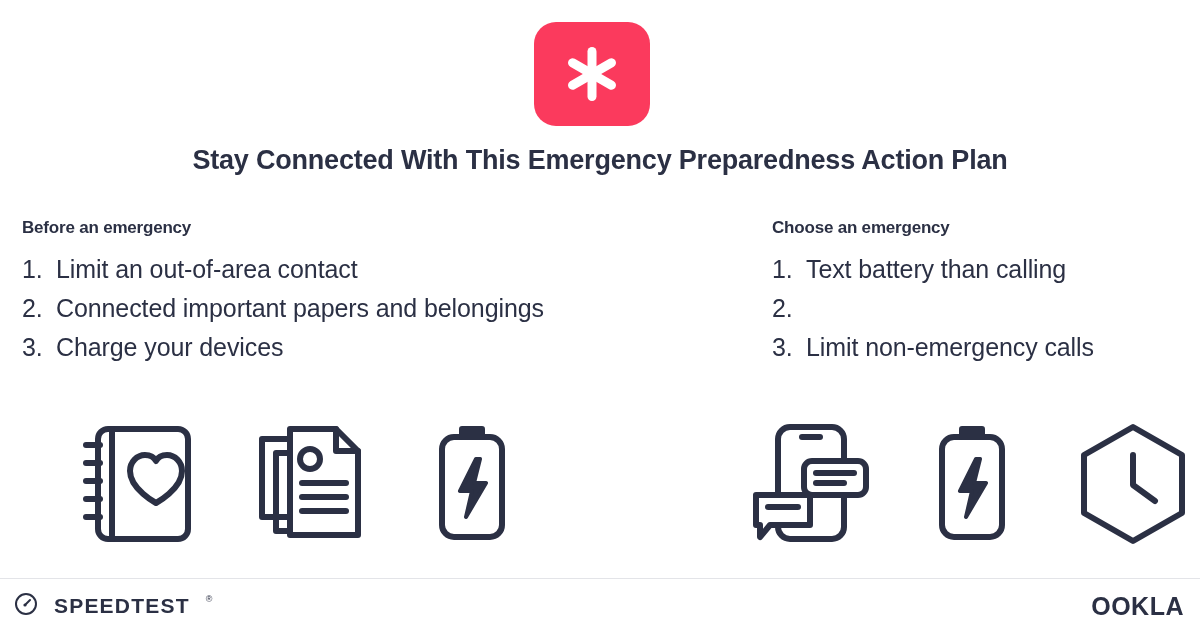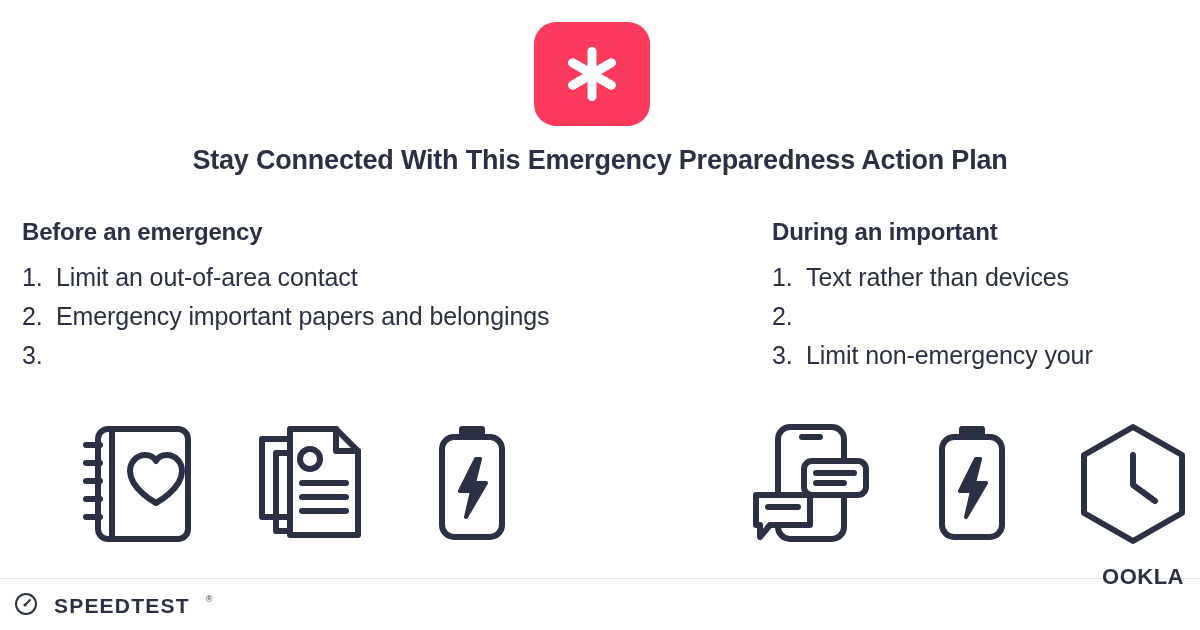--- a/index.html
+++ b/index.html
@@ -52,21 +52,21 @@
   
   .col {
     position: absolute;
     top: 218px;
   }
   .col-left { left: 22px; width: 720px; }
   .col-right { left: 772px; width: 420px; }
 
   .col h2 {
     margin: 0 0 12px 0;
-    font-size: 24px;
+    font-size: 17px;
     font-weight: bold;
     letter-spacing: -0.2px;
     color: #2b3044;
   }
   ol.list {
     margin: 0;
     padding: 0;
     list-style: none;
   }
   ol.list li {
@@ -135,24 +135,24 @@
   }
   .speedtest .tm {
     font-size: 9px;
     color: #2b3044;
     align-self: flex-start;
     margin-top: 2px;
   }
   .ookla {
     position: absolute;
     right: 16px;
-    top: 564px;
-    display: flex;
-    align-items: center;
-    font-size: 22px;
+    top: 592px;
+    display: flex;
+    align-items: center;
+    font-size: 25px;
     font-weight: bold;
     letter-spacing: 0.5px;
     color: #2b3044;
   }
 </style>
 </head>
 <body>
 
 <div class="page">
 
@@ -172,41 +172,42 @@
 
   <div class="col col-left">
     <h2>Before an emergency</h2>
     <ol class="list">
       <li>
         <span class="num">1.</span>
         <span>Limit an out-of-area contact</span>
       </li>
       <li>
         <span class="num">2.</span>
-        <span>Emergency important papers and belongings</span>
+        <span>Connected important papers and belongings</span>
       </li>
       <li>
         <span class="num">3.</span>
+        <span>Charge your devices</span>
       </li>
     </ol>
   </div>
 
   <div class="col col-right">
-    <h2>During an important</h2>
+    <h2>Choose an emergency</h2>
     <ol class="list">
       <li>
         <span class="num">1.</span>
-        <span>Text rather than devices</span>
+        <span>Text battery than calling</span>
       </li>
       <li>
         <span class="num">2.</span>
       </li>
       <li>
         <span class="num">3.</span>
-        <span>Limit non-emergency your</span>
+        <span>Limit non-emergency calls</span>
       </li>
     </ol>
   </div>
 
   <div class="icons icons-left">
 
     <div class="icon-cell">
       <svg width="120" height="130" viewBox="0 0 120 130" fill="none" stroke="#2b3044" stroke-width="6" stroke-linecap="round" stroke-linejoin="round">
         <rect x="20" y="10" width="90" height="110" rx="10"></rect>
         <line x1="34" y1="10" x2="34" y2="120"></line>

